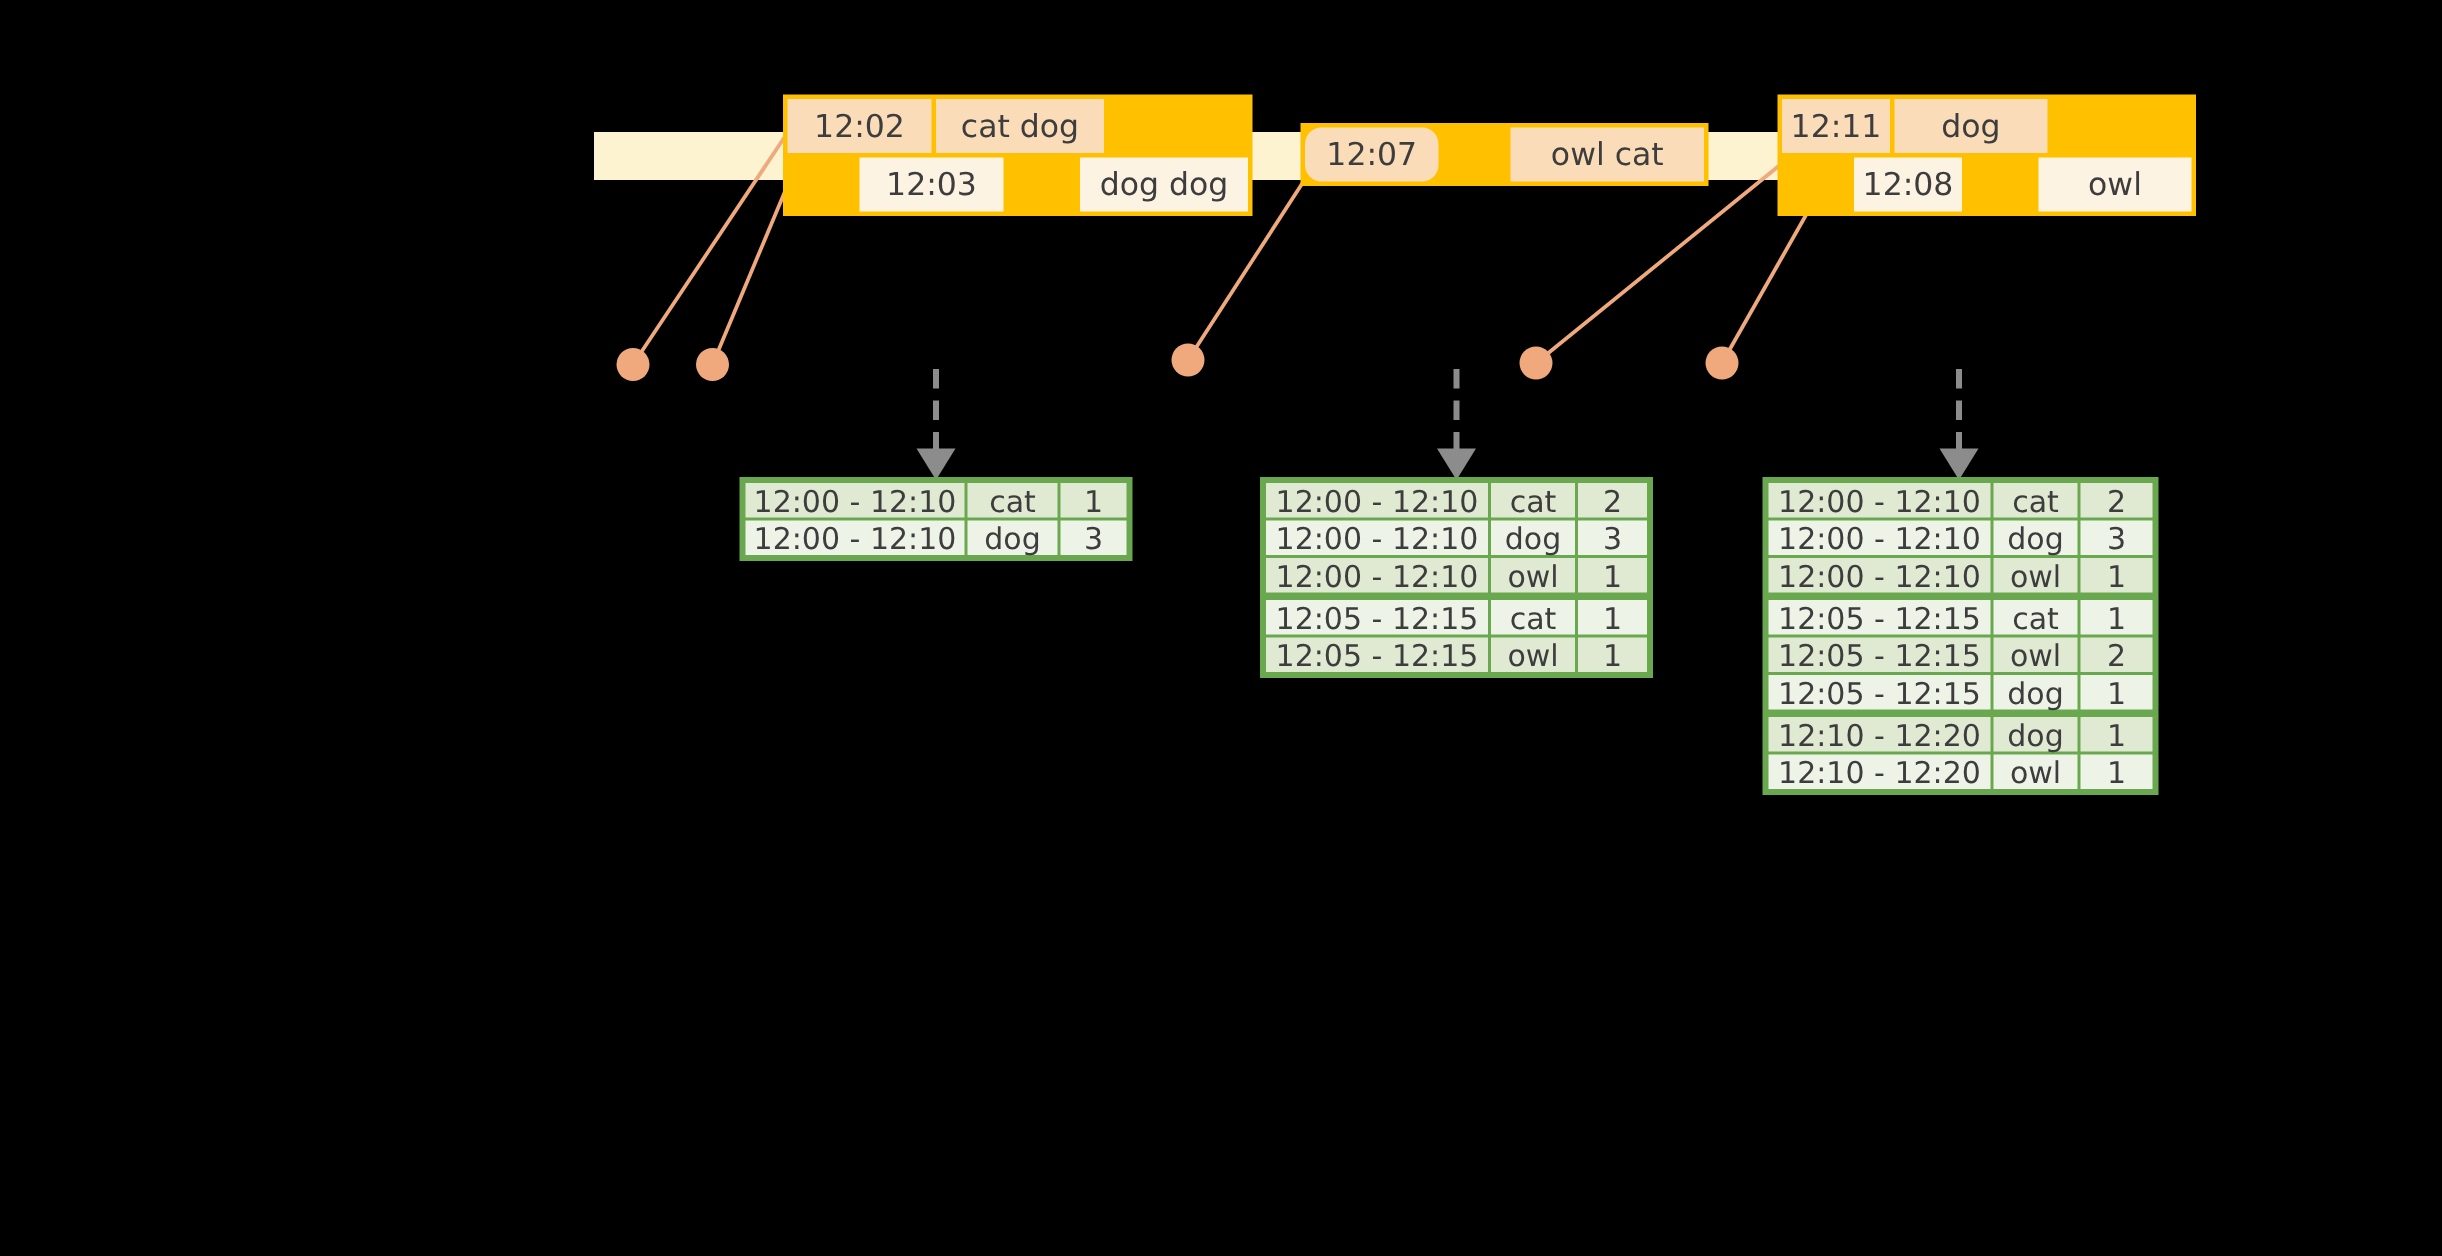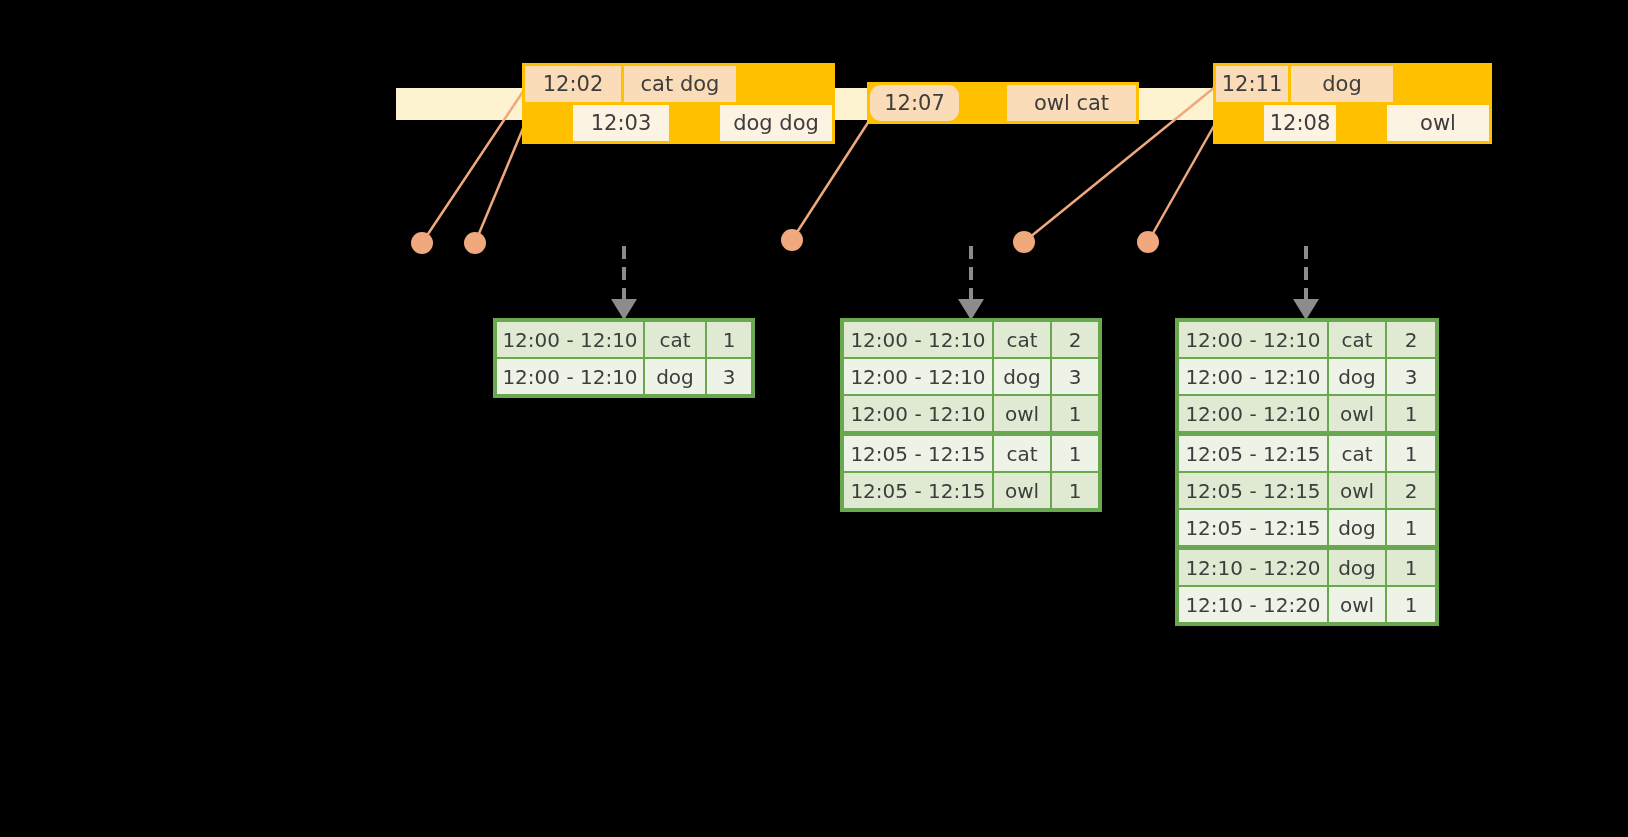--- a/index.html
+++ b/index.html
@@ -50,31 +50,31 @@
   }
 
   
   .event-table { background: var(--event_border); padding: 3px; }
   .event-table .trow { gap: 3px; }
   .event-table .trow + .trow { margin-top: 3px; }
   .event-table .tcell { height: 36px; font-size: 21px; background: var(--event_row_dark); }
   .event-table .trow.alt .tcell { background: var(--event_row_light); margin-left: 48px; }
   .et1 { left: 522px;  top: 63px; }
   .et2 { left: 867px;  top: 82px; }
-  .et3 { left: 1213px; top: 63px; }
+  .et3 { left: 1185px; top: 63px; }
   .et1 .c0 { width: 96px; }  .et1 .c1 { width: 112px; }
   .et2 .c0 { width: 89px; border-radius: 11px; }  .et2 .c1 { width: 129px; margin-left: 45px; }
   .et3 .c0 { width: 72px; }  .et3 .c1 { width: 102px; }
 
   
   .result-table { background: var(--result_border); padding: 4px; }
   .result-table .trow { gap: 2px; }
   .result-table .trow + .trow { margin-top: 2px; }
   .result-table .trow.group-start { margin-top: 5px; }
-  .result-table .tcell { height: 35px; font-size: 20px; background: var(--result_row_dark); text-align: right; }
+  .result-table .tcell { height: 23px; font-size: 20px; background: var(--result_row_dark); text-align: right; }
   .result-table .trow.alt .tcell { background: var(--result_row_light); }
   .rt1 { left: 493px;  top: 318px; }
   .rt2 { left: 840px;  top: 318px; }
   .rt3 { left: 1175px; top: 318px; }
   .rt1 .c0 { width: 146px; } .rt1 .c1 { width: 60px; } .rt1 .c2 { width: 44px; }
   .rt2 .c0 { width: 148px; } .rt2 .c1 { width: 56px; } .rt2 .c2 { width: 46px; }
   .rt3 .c0 { width: 148px; } .rt3 .c1 { width: 56px; } .rt3 .c2 { width: 48px; }
 </style>
 </head>
 <body>

